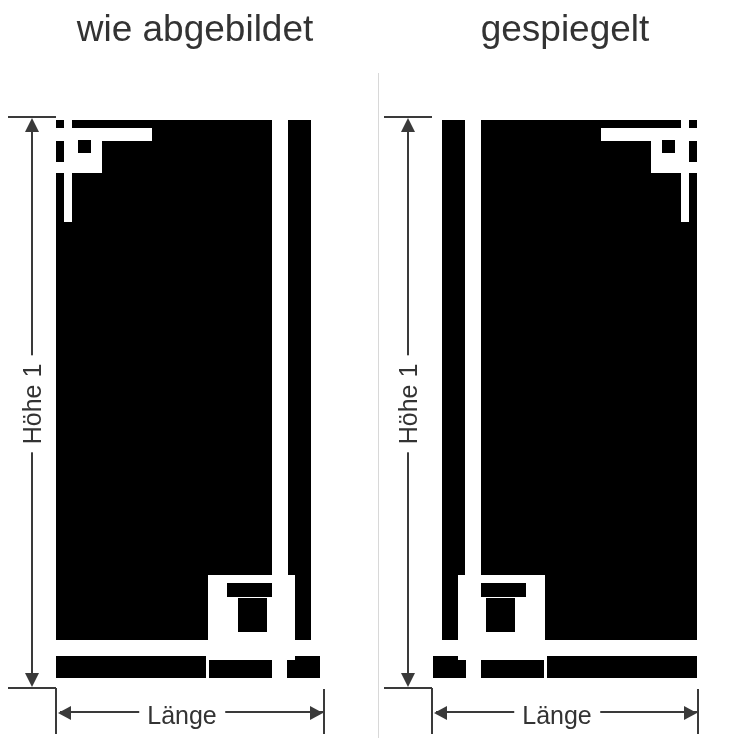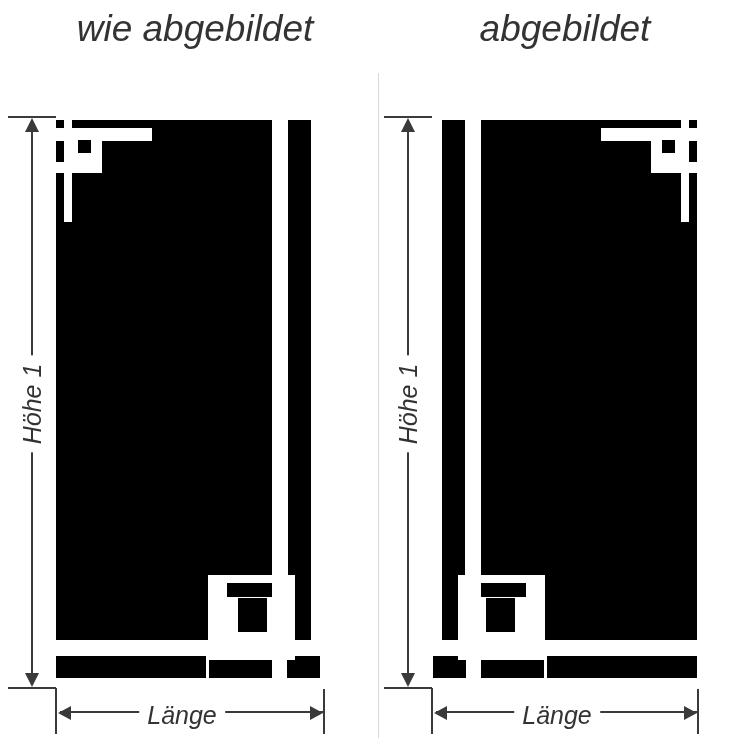--- a/index.html
+++ b/index.html
@@ -1,19 +1,19 @@
 <!DOCTYPE html>
 <html style="--ink: #333333; --accent: #d10000; --silhouette: #000000; --divider: #d8d8d8; --dimension: #3a3a3a;"><head>
 <meta charset="utf-8">
 <style>
   :root { --ink:#333333; --accent:#d10000; --silhouette:#000000; --divider:#d8d8d8; --dimension:#3a3a3a; }
   * { margin:0; padding:0; box-sizing:border-box; }
   html,body { width:750px; height:750px; background:#ffffff; overflow:hidden;
               font-family:"Liberation Sans", sans-serif; }
-  #canvas { position:absolute; left:0; top:0; width:750px; height:750px; background:#fff;font-style:italic; }
+  #canvas { position:absolute; left:0; top:0; width:750px; height:750px; background:#fff; }
 
   
   .title-word { position:absolute; top:9px; transform:translateX(-50%);
                 font-size:37px; line-height:40px; color:var(--ink,#333); white-space:nowrap; }
   #title-a { left:195px; }
   #title-or { left:386px; color:var(--accent,#d10000); }
   #title-b { left:565px; }
 
   
   .divider { position:absolute; left:378px; top:73px; width:1px; height:665px;
@@ -82,21 +82,21 @@
   .f2 .tick-right    { left:697px; top:689px; width:2px; height:45px; }
   .f2 .dim-label.vert{ left:408px; top:404px; }
   .f2 .dim-label.horz{ left:557px; top:715px; }
 </style>
 </head>
 <body>
 
 <div id="canvas">
 
   <span id="title-a" class="title-word">wie abgebildet</span>
-  <span id="title-b" class="title-word">abgebildet</span>
+  <span id="title-b" class="title-word">gespiegelt</span>
 
   <div class="divider"></div>
 
   <div class="figure f1">
 
     <div class="fig-door" style="left:56px;">
       <div class="door-part blk door-panel"></div>
       <div class="door-part blk door-strip"></div>
       <div class="door-part wht cut-hband"></div>
       <div class="door-part wht cut-vstrip"></div>

